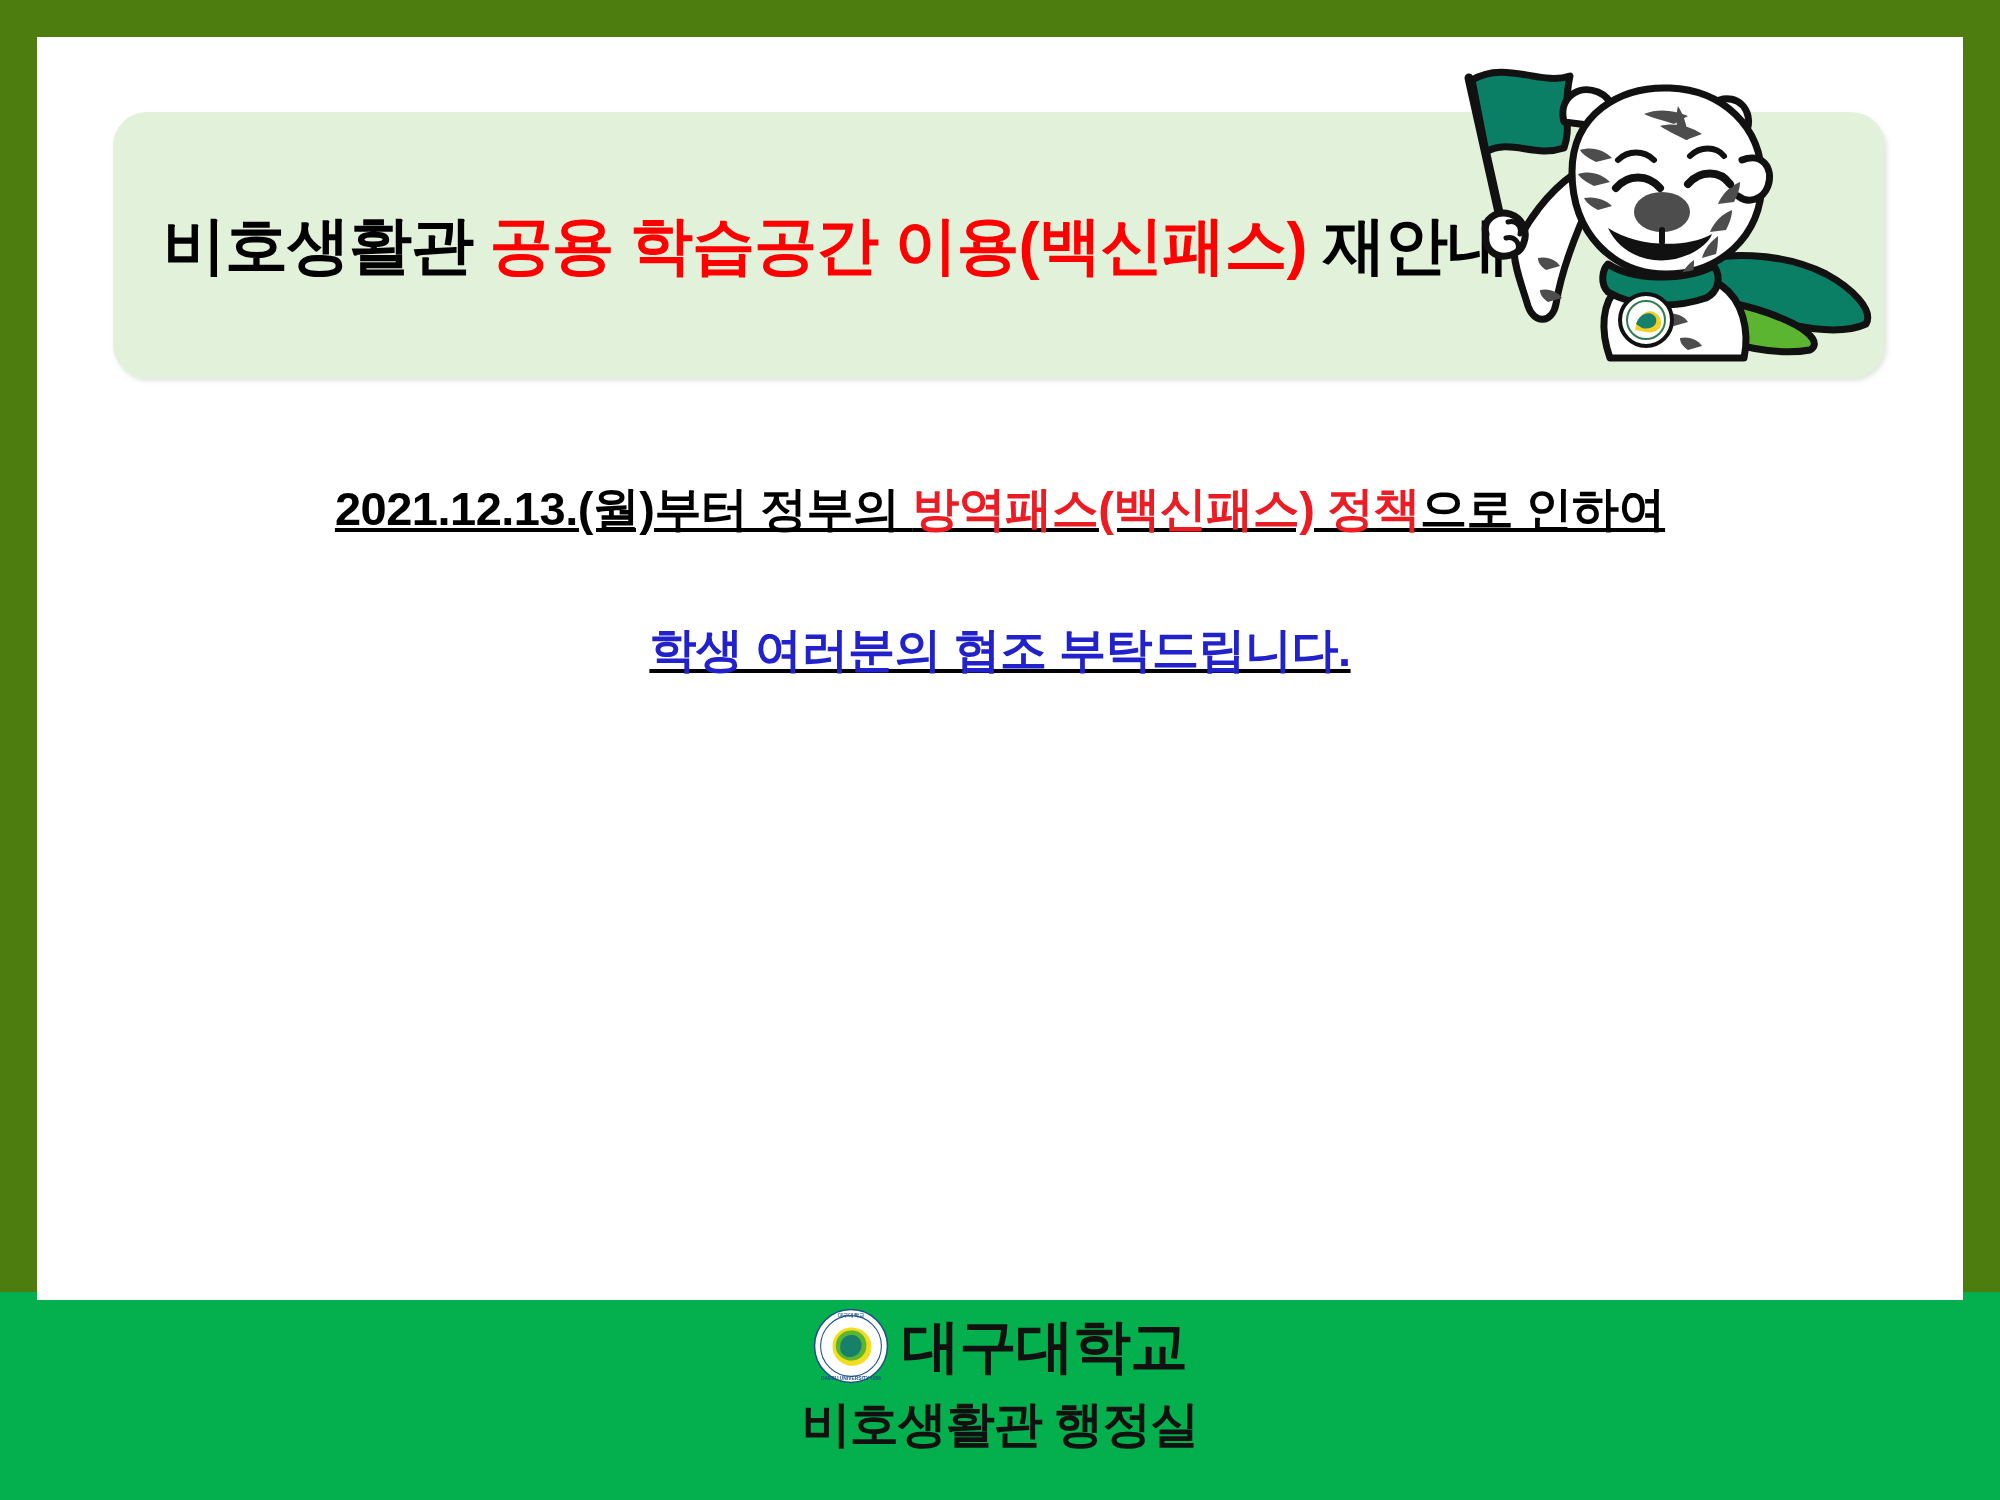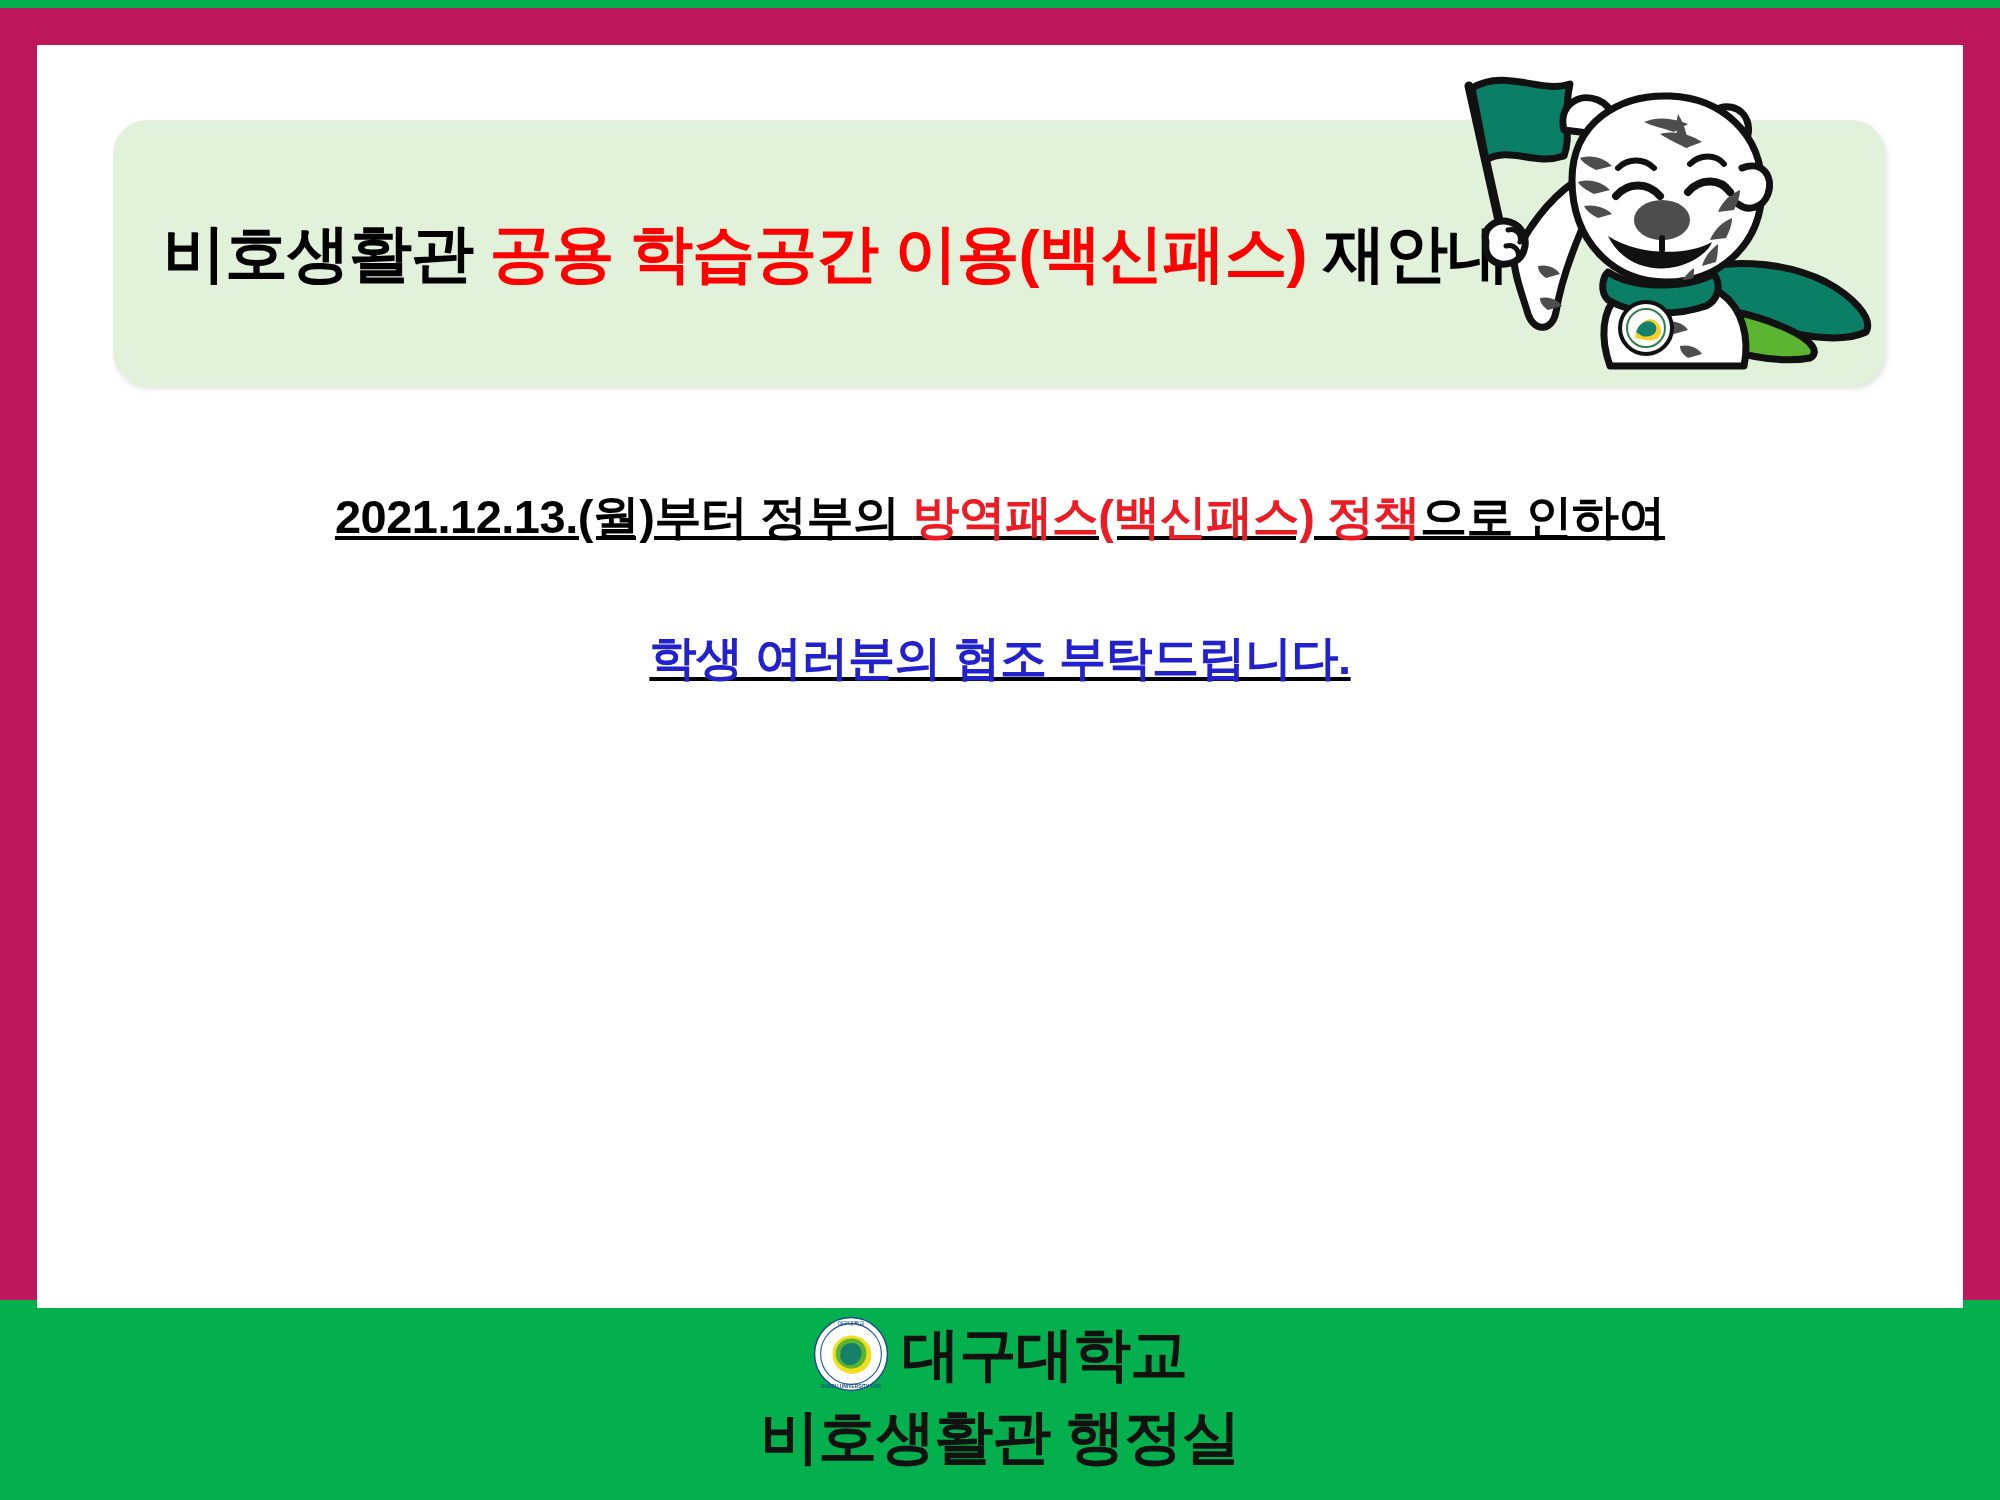--- a/index.html
+++ b/index.html
@@ -12,23 +12,22 @@
     height: 1500px;
     overflow: hidden;
     font-family: "Liberation Sans", "DejaVu Sans", sans-serif;
     background: #04b04d;
   }
 
   .poster {
     position: relative;
     width: 2000px;
     height: 1292px;
-    background: #be185d;
+    background: #4d7c0f;
     box-sizing: border-box;
-    margin-top: 8px;
   }
 
   
   .sheet {
     position: absolute;
     left: 37px;
     top: 37px;
     width: 1926px;
     height: 1263px;
     background: #ffffff;
@@ -127,21 +126,21 @@
   }
   .uni-seal svg { display: block; width: 100%; height: 100%; }
   .uni-name {
     font-size: 58px;
     font-weight: 700;
     letter-spacing: -1px;
     line-height: 1;
     color: #111111;
   }
   .footer-office {
-    font-size: 59px;
+    font-size: 49px;
     font-weight: 700;
     letter-spacing: -1px;
     line-height: 1;
     margin-top: 8px;
     color: #111111;
   }
 </style>
 </head>
 <body>
 

